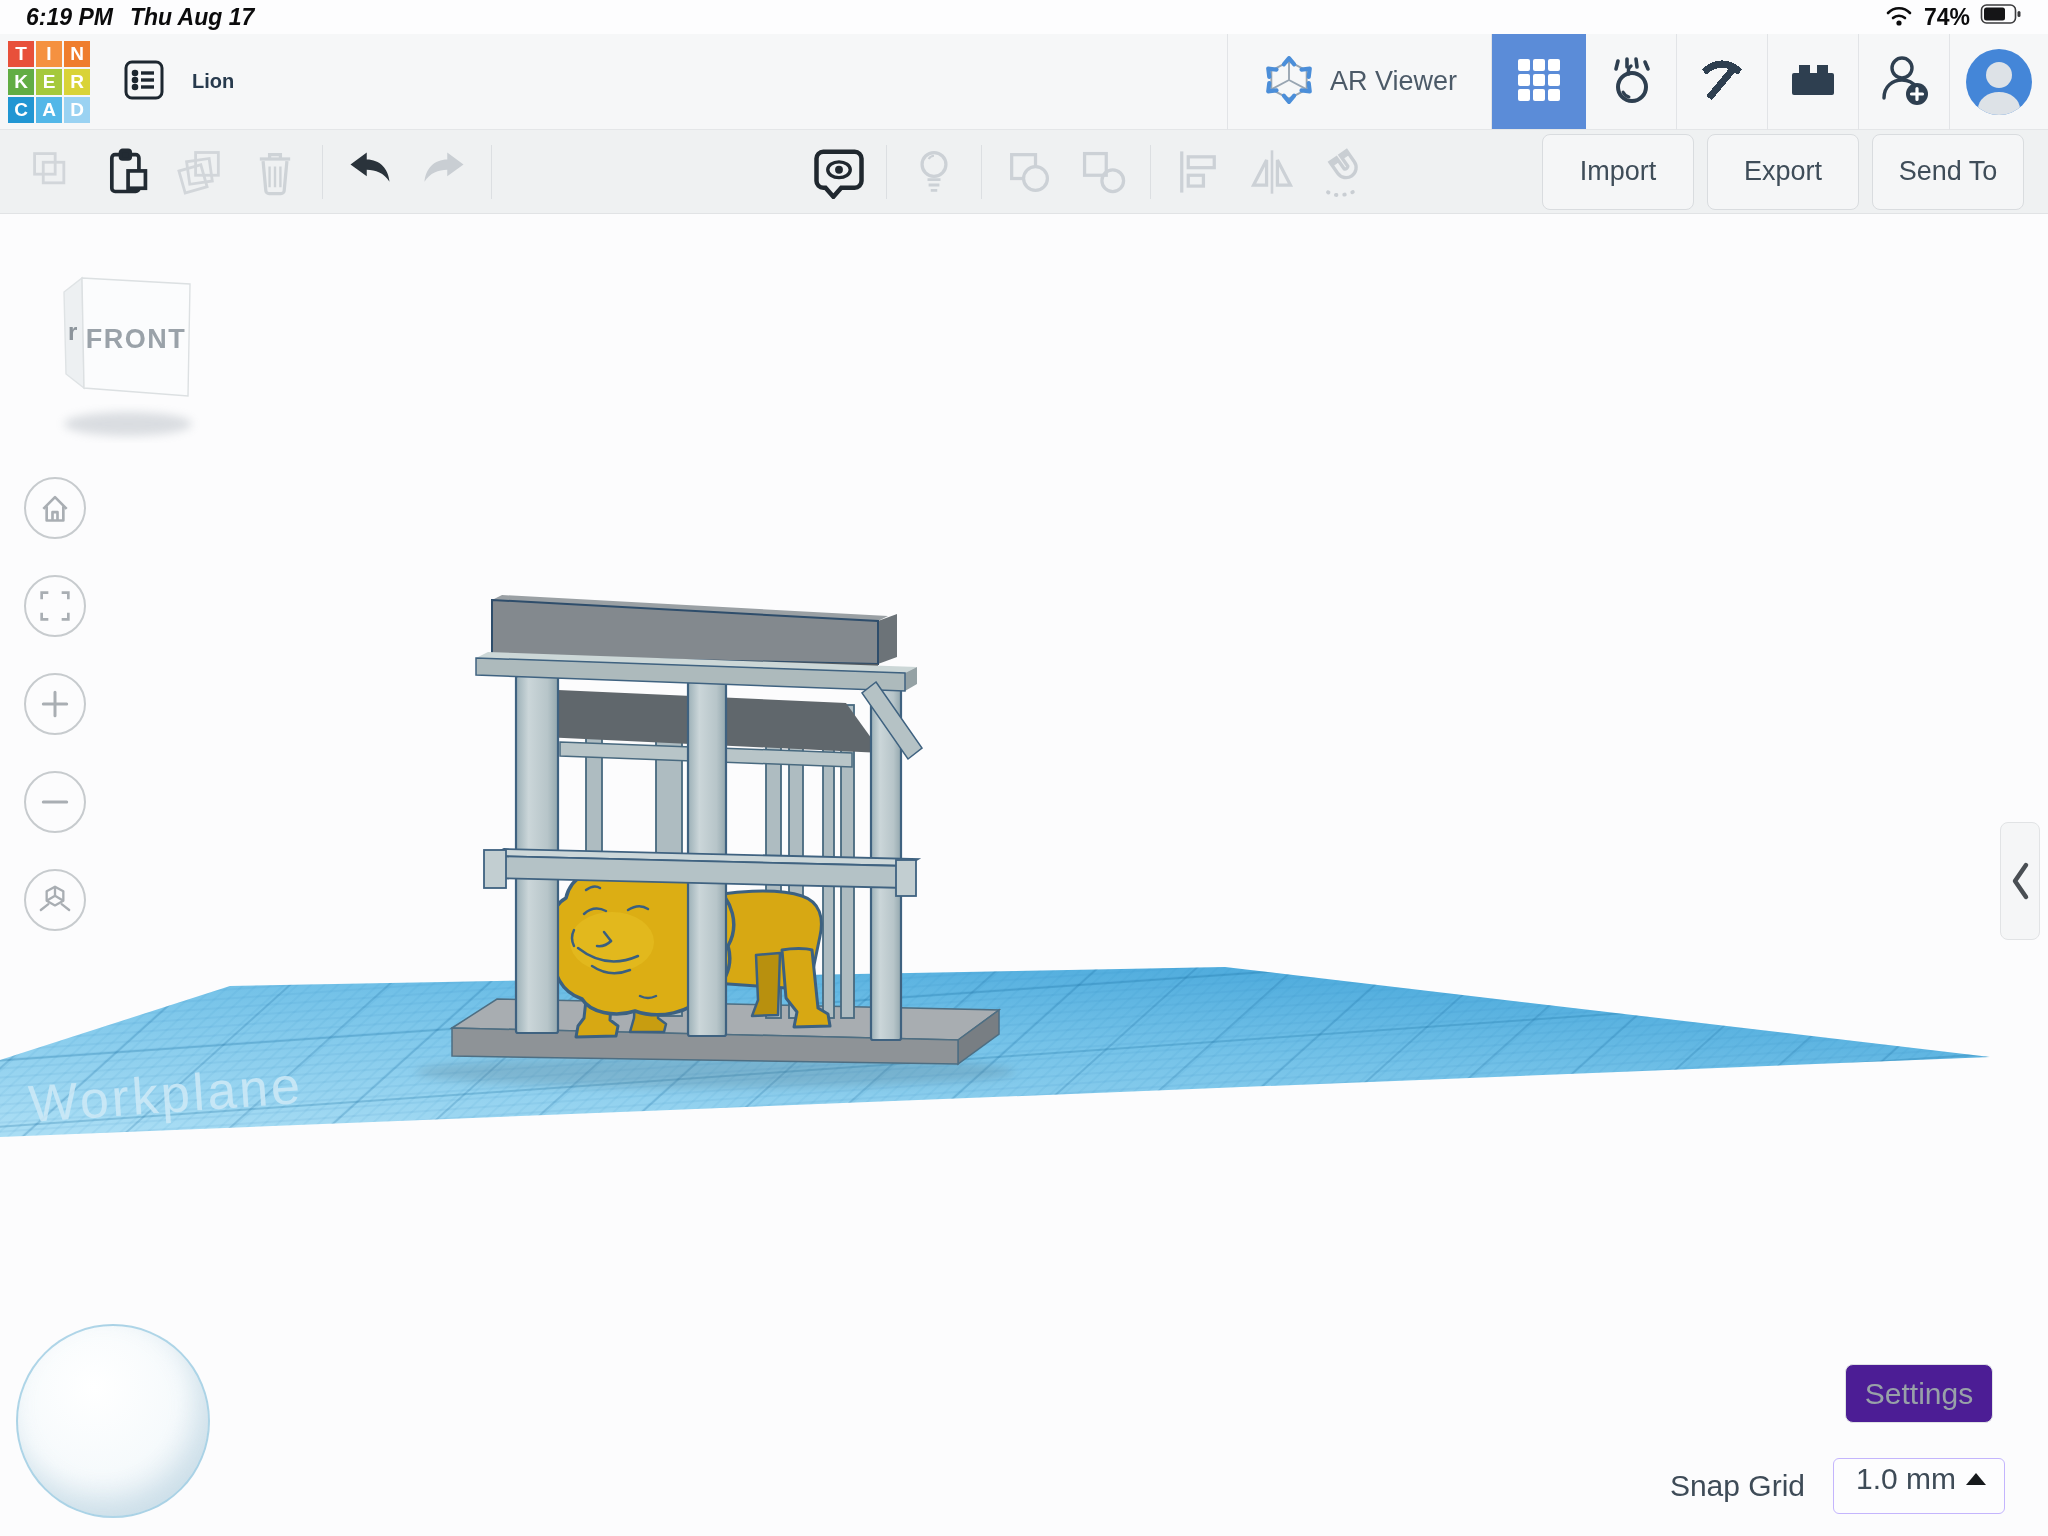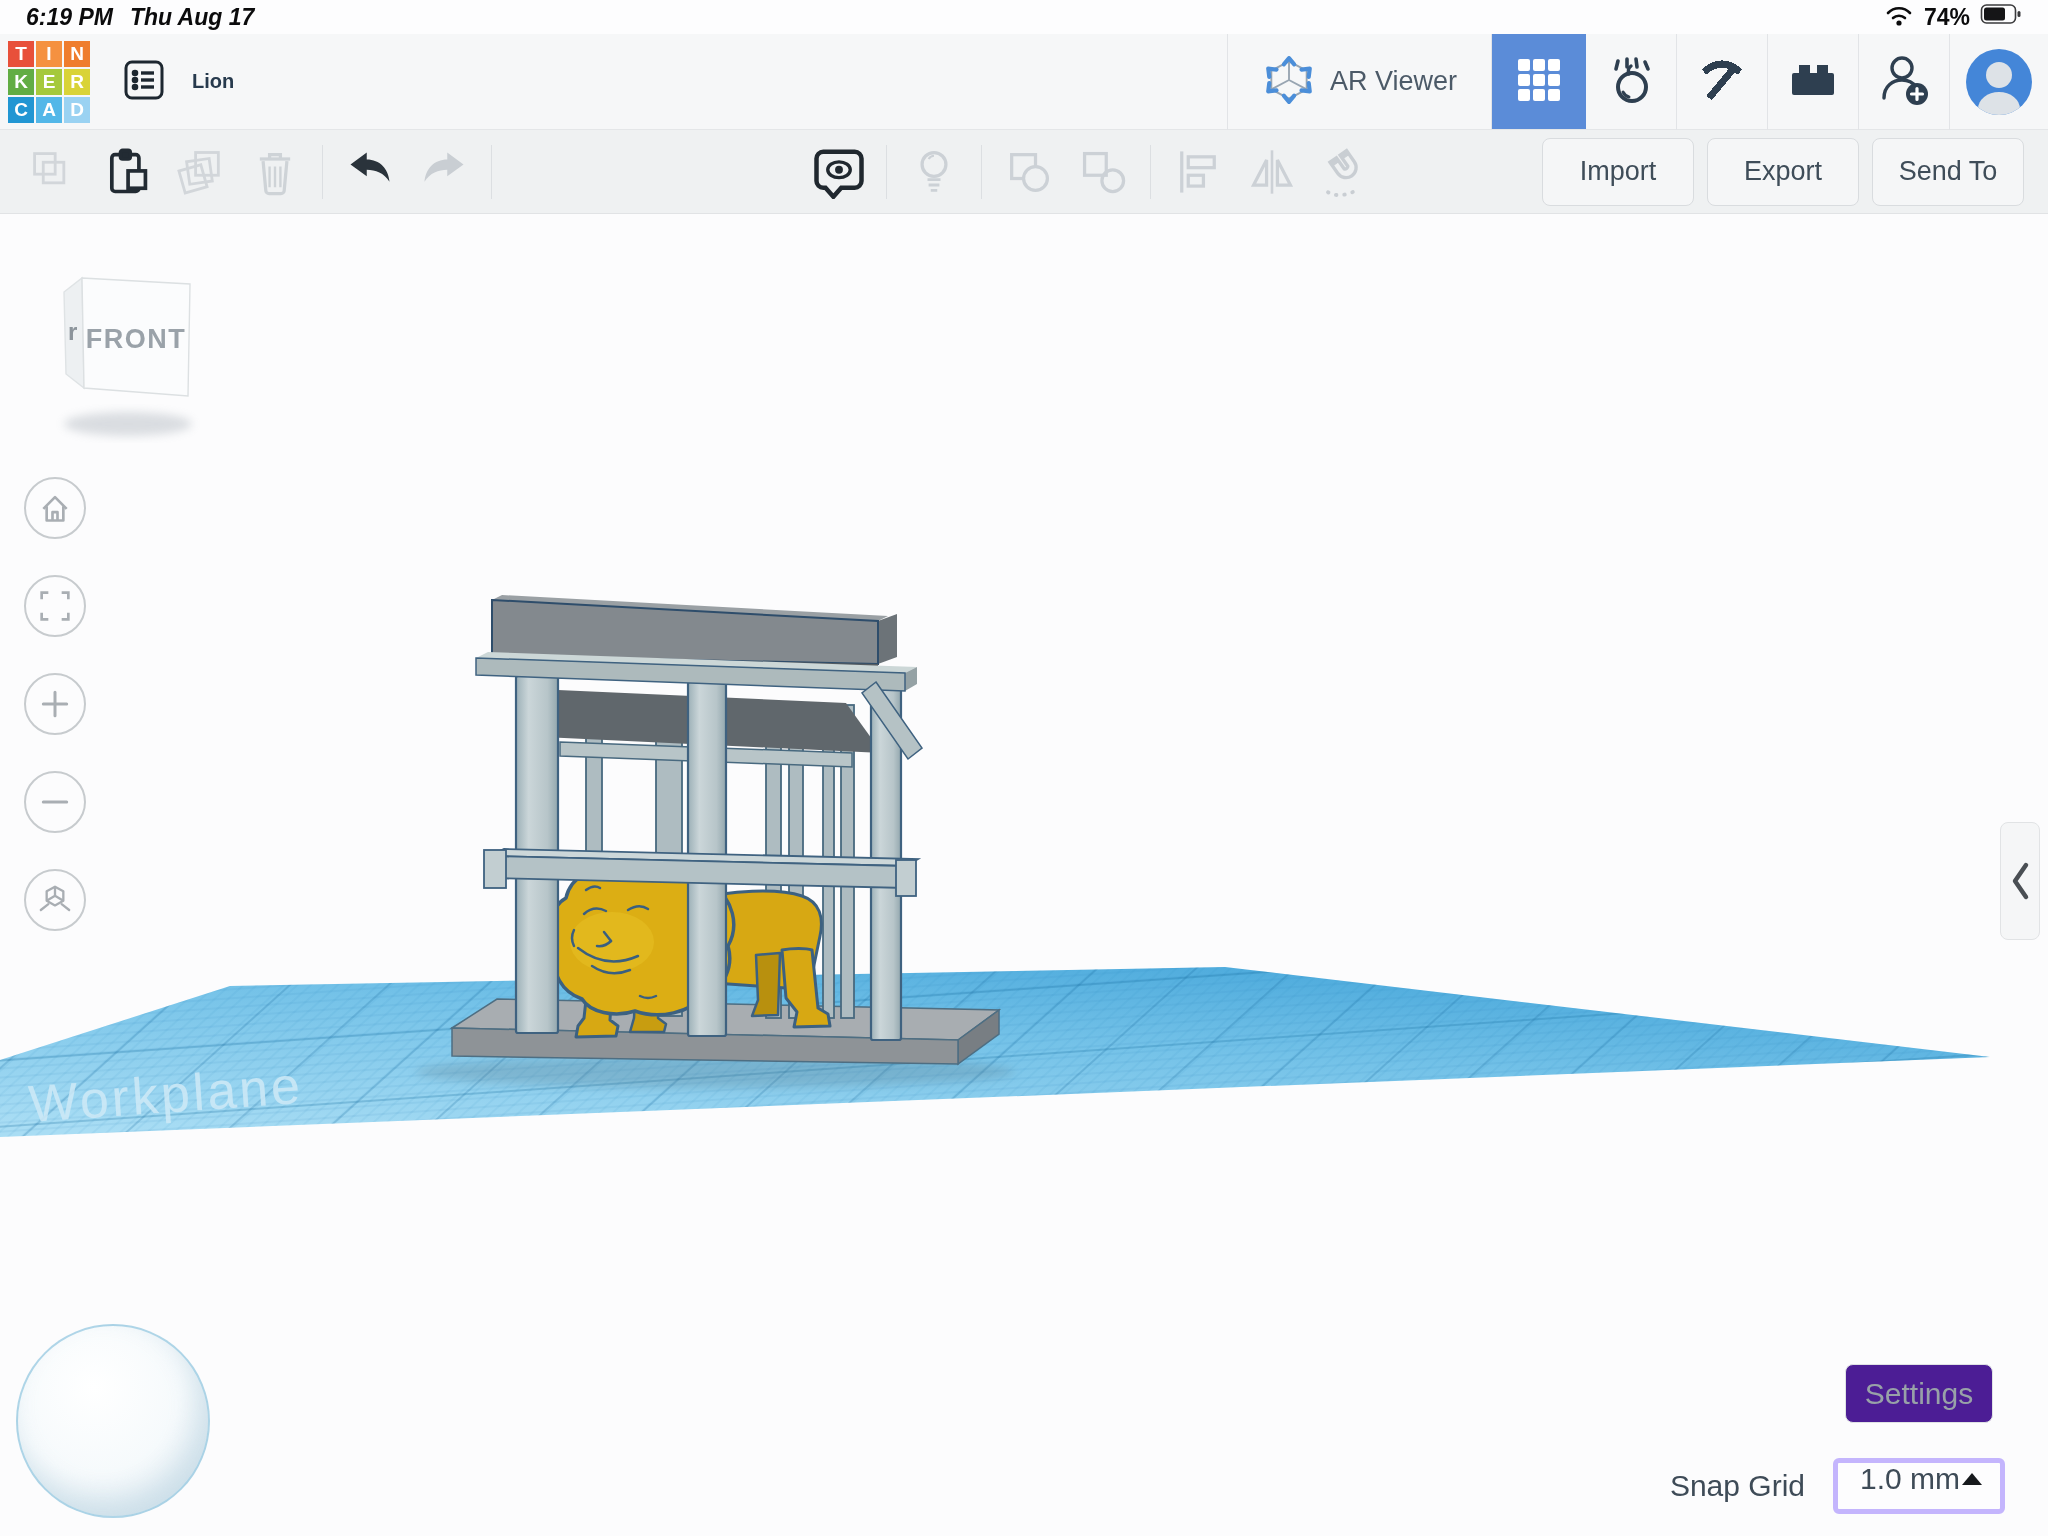--- a/index.html
+++ b/index.html
@@ -41,21 +41,21 @@
 
   
   .toolbar2 { position:absolute; left:0; top:130px; width:2048px; height:84px;
     background:#eff1f2; border-bottom:1px solid #e1e3e5; display:flex;
     align-items:center; padding:0 24px 0 16px; z-index:30; }
   .tbtn { width:56px; height:56px; display:flex; align-items:center;
     justify-content:center; margin:0 9px; }
   .tdiv { width:1px; height:54px; background:#dcdfe2; margin:0 10px; }
   .tb-spacer { width:300px; }
   .tb-right { margin-left:auto; display:flex; gap:13px; }
-  .tb-button { min-width:152px; height:68px; background:#f5f6f7;
+  .tb-button { min-width:152px; height:76px; background:#f5f6f7;
     border:1px solid #d9dcdf; border-radius:8px; display:flex;
     align-items:center; justify-content:center; font-size:27px; color:#3f4d59; }
 
   
   .scene { position:absolute; left:0; top:0; z-index:1; }
   .viewcube { position:absolute; left:38px; top:268px; z-index:5; }
   .nav-col { position:absolute; left:24px; top:477px; display:flex;
     flex-direction:column; gap:36px; z-index:5; }
   .nav-btn { width:62px; height:62px; border-radius:50%; border:2px solid #c7cbce;
     display:flex; align-items:center; justify-content:center; background:transparent; }
@@ -65,21 +65,21 @@
   .orbit-sphere { position:absolute; left:16px; top:1324px; width:194px; height:194px;
     border-radius:50%; border:2px solid rgba(150,200,224,.75); z-index:5;
     background:radial-gradient(circle at 40% 32%, #ffffff 0%, #f6fafc 50%, #e4eef4 80%, #eff6fa 100%);
     box-shadow:inset -10px -16px 26px rgba(176,204,220,.45); }
   .settings-btn { position:absolute; right:55px; top:1364px; width:148px; height:59px;
     background:#4c1d95; border:1px solid #dfe2e4; border-radius:8px; display:flex;
     align-items:center; justify-content:center; font-size:30px; color:#98a1a8; z-index:5; }
   .snap-row { position:absolute; right:43px; top:1458px; display:flex;
     align-items:center; gap:28px; z-index:5; }
   .snap-label { font-size:30px; color:#3e4b57; }
-  .snap-select { width:172px; height:56px; background:#fdfdfe; border:5px solid #c4b5fd;
+  .snap-select { width:172px; height:56px; background:#fdfdfe; border:1px solid #c4b5fd;
     border-radius:6px; display:flex; align-items:center; padding:0 18px 14px 22px; }
   .snap-value { font-size:30px; color:#3e4b57; flex:1; }
   .snap-caret { width:0; height:0; border-left:10px solid transparent;
     border-right:10px solid transparent; border-bottom:12px solid #16191c; }
 </style>
 </head>
 <body>
 
 <svg class="scene" width="2048" height="1536" viewBox="0 0 2048 1536">
   <defs>

